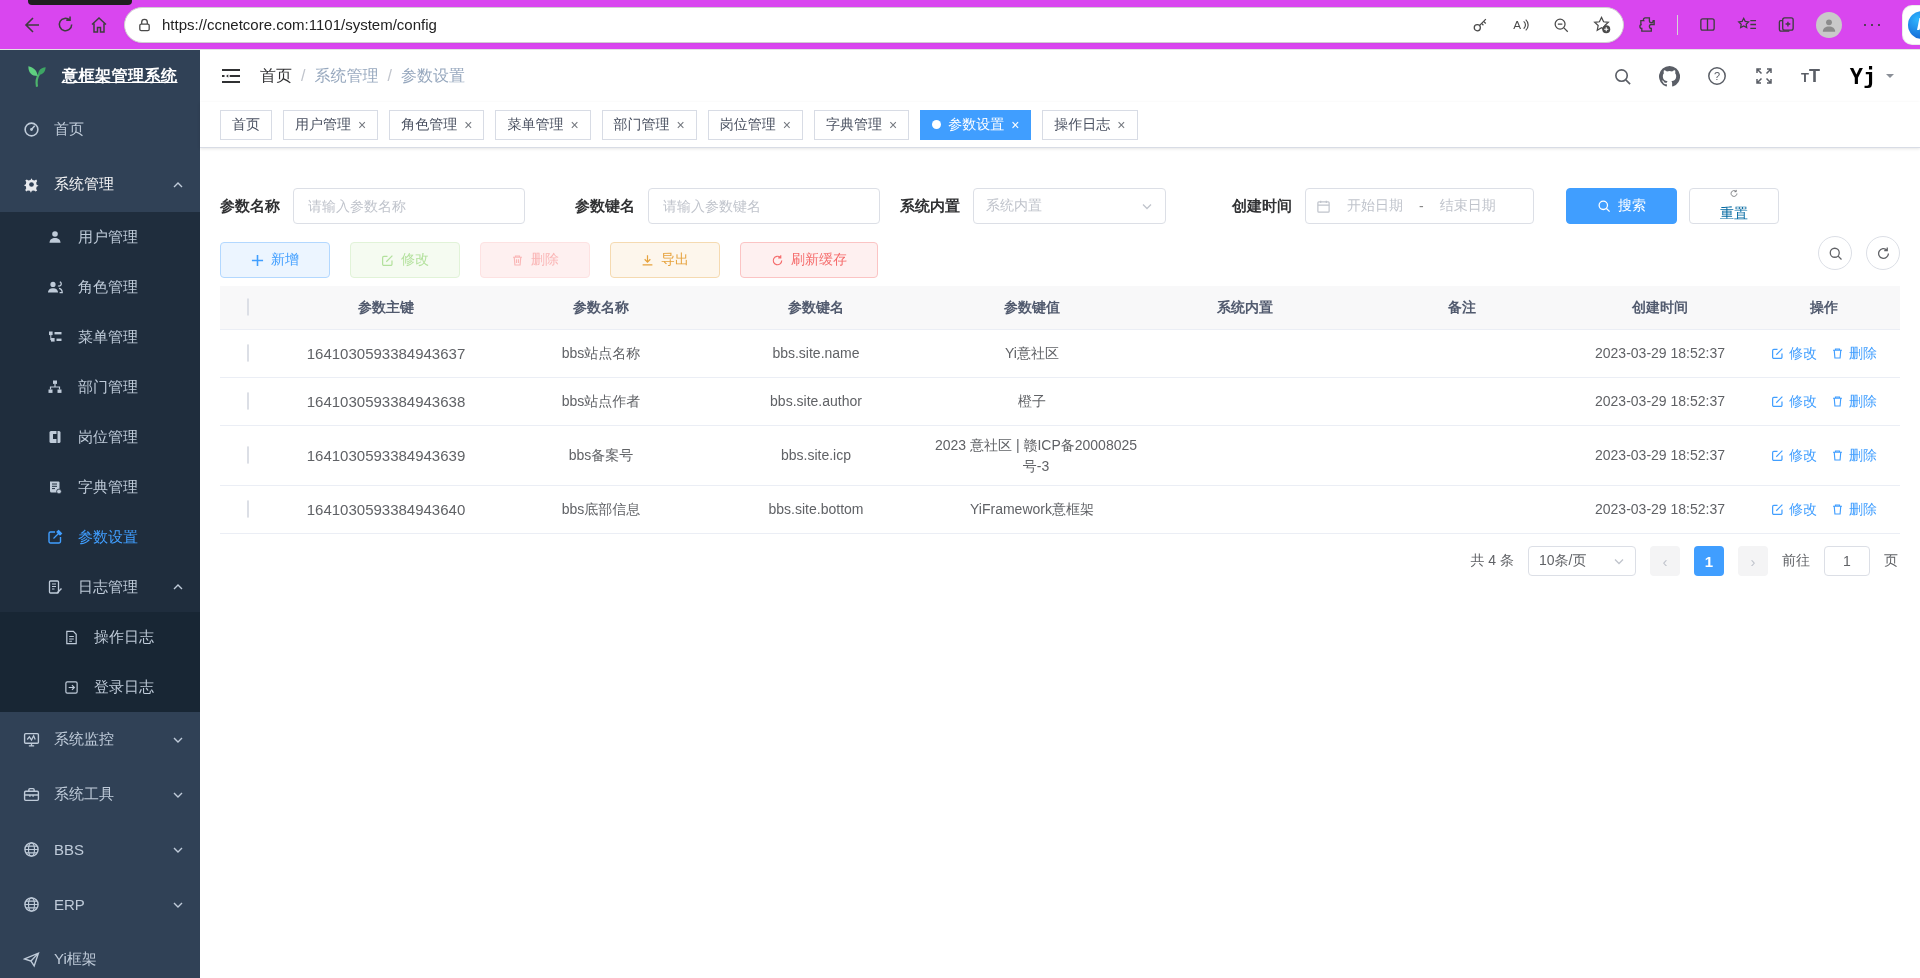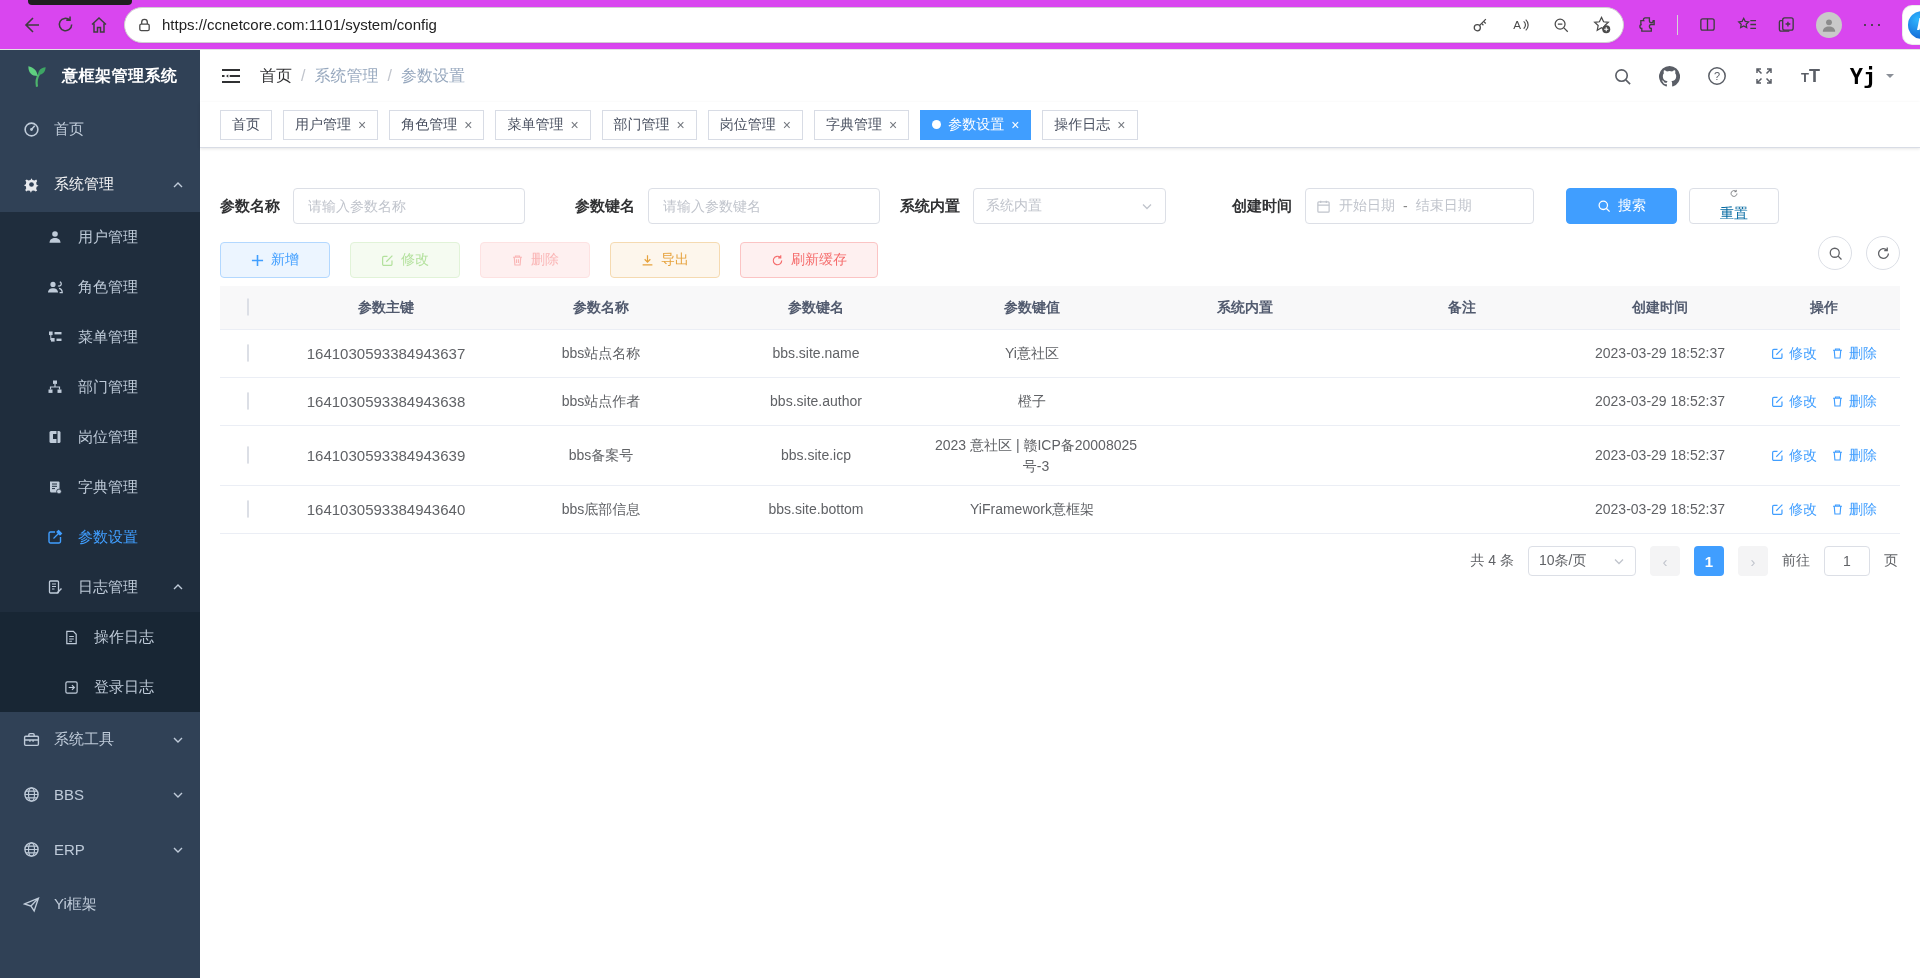--- a/index.html
+++ b/index.html
@@ -27,21 +27,21 @@
     box-shadow:0 0 0 1px #ececec; display:flex; align-items:center; justify-content:center; }
   .bing-b { width:28px; height:28px; border-radius:50%; background:radial-gradient(circle at 35% 30%,#2fb6ff,#0a50c8);
     color:#fff; font-weight:bold; font-size:17px; display:flex; align-items:center; justify-content:center;
     font-style:italic; }
   svg.ci { display:block; }
 
   
   .app { display:flex; height:928px; }
   .sidebar { width:200px; background:#304156; color:#bfcbd9; flex:0 0 auto; overflow:hidden; }
   .logo-row { height:52px; display:flex; align-items:center; padding-left:24px; gap:12px; }
-  .logo-text { color:#fff; font-weight:bold; font-size:16px; letter-spacing:.5px; }
+  .logo-text { color:#fff; font-weight:bold; font-size:16px; letter-spacing:.5px;text-decoration:underline; }
   .m-item { height:55px; display:flex; align-items:center; gap:14px; padding-left:22px;
     font-size:15px; position:relative; cursor:pointer; }
   .m-item .chev { position:absolute; right:16px; }
   .sub { background:#1f2d3d; }
   .sub .m-item { height:50px; padding-left:46px; font-size:15px; }
   .sub .m-item.lv3 { padding-left:62px; background:#182634; }
   .m-item.open { color:#f4f4f5; }
   .m-item.active { color:#409eff; }
   .micon { width:18px; height:18px; display:flex; align-items:center; justify-content:center; flex:0 0 auto; }
 
@@ -76,21 +76,21 @@
   .content { padding:40px 20px 0 20px; flex:1; }
   .filters { display:flex; align-items:center; }
   .flabel { font-size:15px; font-weight:bold; color:#303133; margin-right:13px; white-space:nowrap; }
   .finput { height:36px; border:1px solid #dcdfe6; border-radius:4px; background:#fff;
     font-size:14px; color:#606266; padding:0 14px; }
   .finput::placeholder { color:#c0c4cc; }
   .fselect { width:193px; height:36px; border:1px solid #dcdfe6; border-radius:4px;
     display:flex; align-items:center; justify-content:space-between; padding:0 12px;
     color:#c0c4cc; font-size:14px; cursor:pointer; }
   .fdate { width:229px; height:36px; border:1px solid #dcdfe6; border-radius:4px;
-    display:flex; align-items:center; padding:0 10px; gap:8px; color:#c0c4cc; font-size:14px; }
+    display:flex; align-items:center; padding:0 10px; gap:16px; color:#c0c4cc; font-size:14px; }
   .fdate .dsep { color:#888; }
   .btn { height:36px; border-radius:4px; font-size:14px; display:inline-flex; align-items:center;
     justify-content:center; gap:7px; padding:0 30px; cursor:pointer; border:1px solid transparent; white-space:nowrap; }
   .btn-primary { background:#409eff; color:#fff; border-color:#409eff; }
   .btn-plain { background:#fff; color:#0369a1; border-color:#dcdfe6;flex-direction:column; }
   .btn-add { background:#ecf5ff; color:#409eff; border-color:#b3d8ff; }
   .btn-edit { background:#f5fbf1; color:#b3e19d; border-color:#e1f3d8; }
   .btn-del { background:#fef0f0; color:#fab6b6; border-color:#fde2e2; }
   .btn-exp { background:#fdf6ec; color:#e6a23c; border-color:#f5dab1; }
   .btn-cache { background:#fef0f0; color:#f56c6c; border-color:#fbc4c4; }
@@ -344,20 +344,34 @@
           <span class="micon">
             <svg width="15" height="15" viewBox="0 0 16 16">
                 <rect x="2" y="2" width="12" height="12" rx="1.5" stroke="#bfcbd9" fill="none" stroke-width="1.3"></rect>
                 <path d="M5 8 h6 M8.5 5.5 L11 8 L8.5 10.5" stroke="#bfcbd9" fill="none" stroke-width="1.3"></path>
               </svg>
           </span>
           <span>登录日志</span>
         </div>
       </div>
 
+      <div class="m-item">
+        <span class="micon">
+          <svg width="17" height="17" viewBox="0 0 16 16">
+              <rect x="1.5" y="2.5" width="13" height="9" rx="1" stroke="#bfcbd9" fill="none" stroke-width="1.3"></rect>
+              <path d="M5.5 14 h5 M8 11.5 V14 M4 8 l2-2.5 2 3 2-4 1.5 3.5" stroke="#bfcbd9" fill="none" stroke-width="1.2"></path>
+            </svg>
+        </span>
+        <span>系统监控</span>
+        <span class="chev">
+          <svg class="chev-svg" width="12" height="12" viewBox="0 0 12 12">
+              <path d="M2 4 L6 8 L10 4" stroke="#bfcbd9" stroke-width="1.4" fill="none"></path>
+            </svg>
+        </span>
+      </div>
       <div class="m-item">
         <span class="micon">
           <svg width="17" height="17" viewBox="0 0 16 16">
               <rect x="1.5" y="5" width="13" height="8.5" rx="1" stroke="#bfcbd9" fill="none" stroke-width="1.3"></rect>
               <path d="M5.5 5 V3.5 a1 1 0 0 1 1-1 h3 a1 1 0 0 1 1 1 V5 M1.5 8.5 h13 M6.5 8 v2 M9.5 8 v2" stroke="#bfcbd9" fill="none" stroke-width="1.3"></path>
             </svg>
         </span>
         <span>系统工具</span>
         <span class="chev">
           <svg class="chev-svg" width="12" height="12" viewBox="0 0 12 12">

